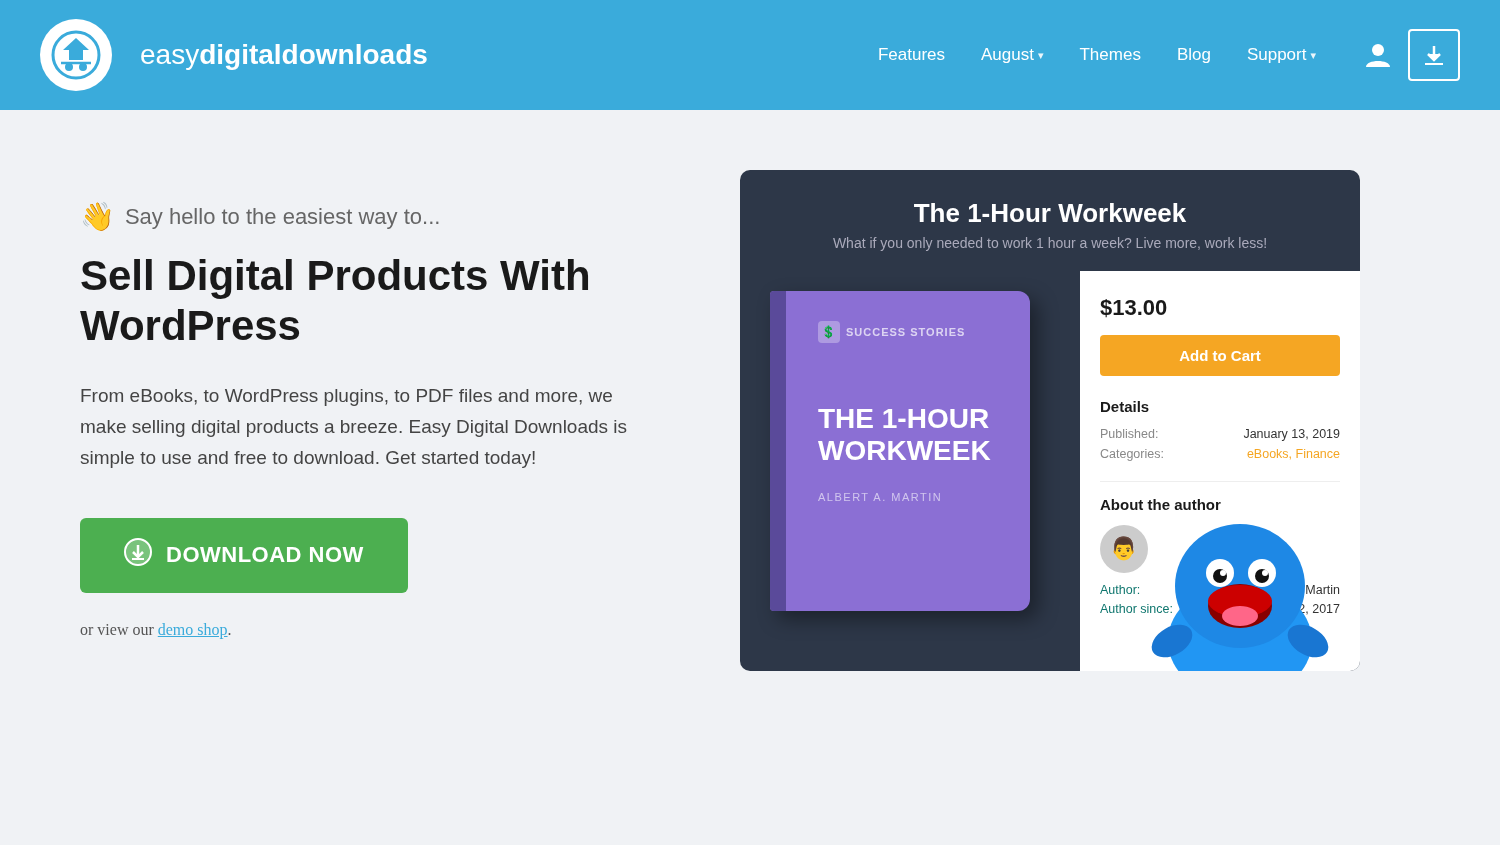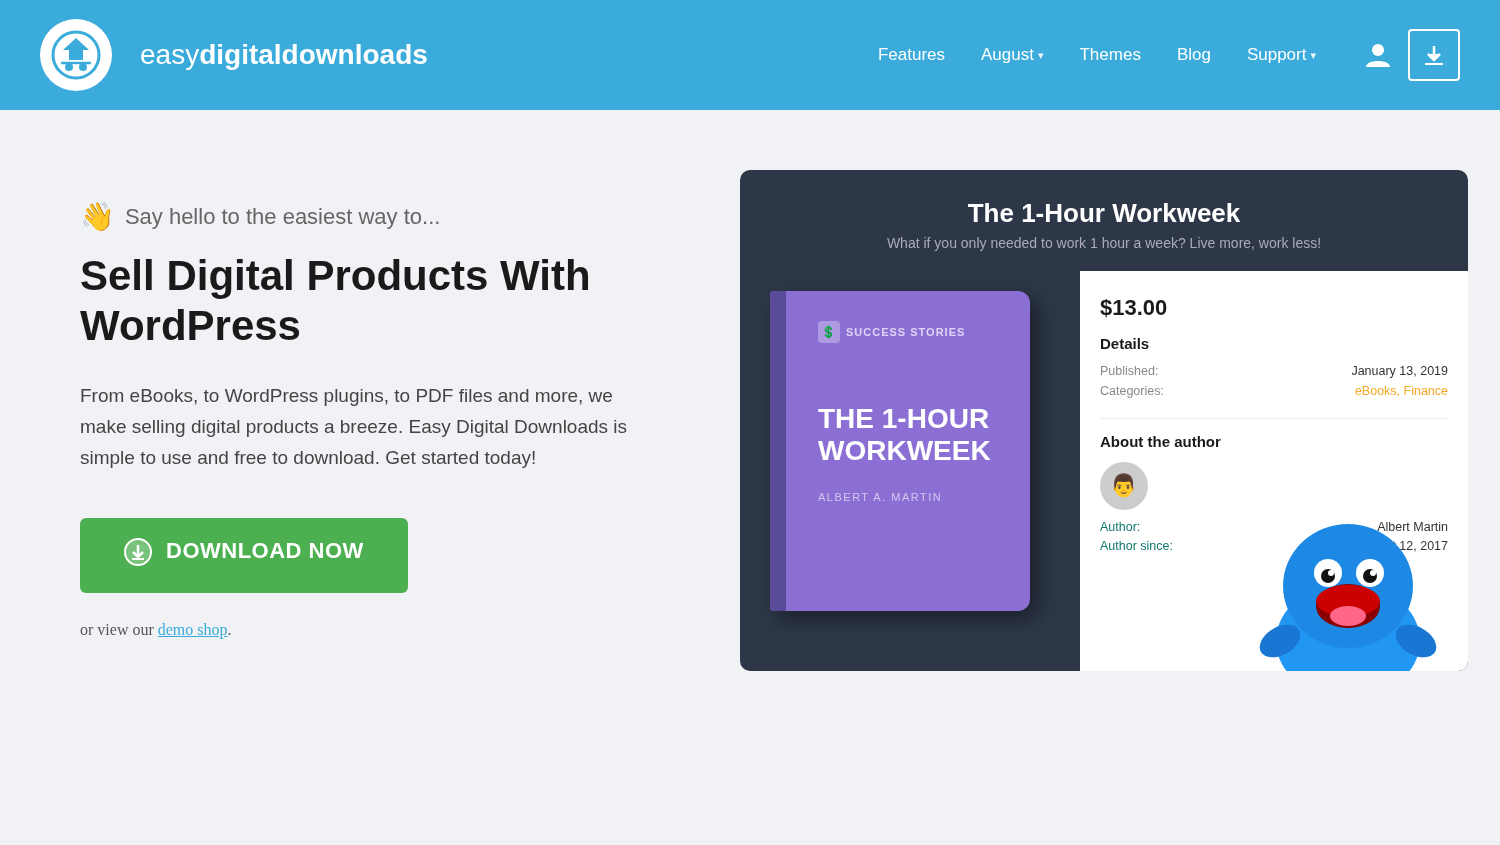--- a/index.html
+++ b/index.html
@@ -117,20 +117,21 @@
       margin-bottom: 28px;
     }
     .hero-desc {
       font-size: 19px;
       color: #444;
       line-height: 1.65;
       margin-bottom: 44px;
     }
     .download-btn {
       display: inline-flex;
+      align-items: center;
       gap: 14px;
       background: #4caf50;
       color: white;
       font-size: 22px;
       font-weight: 700;
       padding: 20px 44px;
       border-radius: 6px;
       border: none;
       cursor: pointer;
       text-transform: uppercase;
@@ -153,21 +154,21 @@
     
     .hero-right {
       flex: 1;
       position: relative;
       padding-top: 0;
     }
     .product-card {
       background: #2d3748;
       border-radius: 10px;
       overflow: hidden;
-      width: 728px;
+      width: 620px;
       min-height: 500px;
       position: relative;
     }
     .product-card-header {
       text-align: center;
       padding: 28px 30px 20px;
       color: white;
     }
     .product-card-title {
       font-size: 26px;
@@ -428,20 +429,21 @@
               <div class="book-badge-icon">💲</div>
               <span class="book-badge-text">SUCCESS STORIES</span>
             </div>
             <div class="book-main-title">THE 1-HOUR WORKWEEK</div>
             <div class="book-author">ALBERT A. MARTIN</div>
           </div>
         </div>
 
         <div class="product-details-panel">
           <div class="product-price">$13.00</div>
+          <button class="add-to-cart-btn">Add to Cart</button>
 
           <div class="details-section">
             <div class="details-title">Details</div>
             <div class="details-row">
               <span class="details-label">Published:</span>
               <span class="details-value">January 13, 2019</span>
             </div>
             <div class="details-row">
               <span class="details-label">Categories:</span>
               <span class="details-value link">eBooks, Finance</span>

